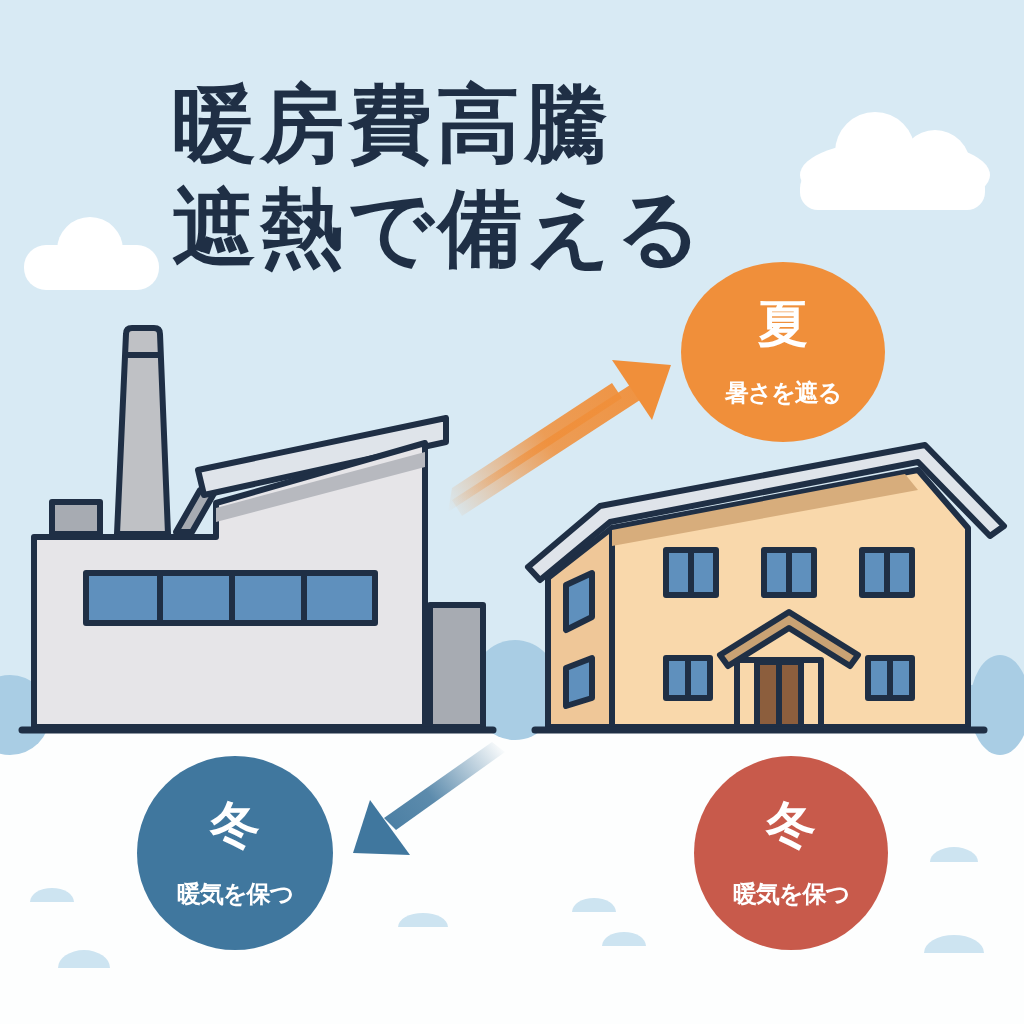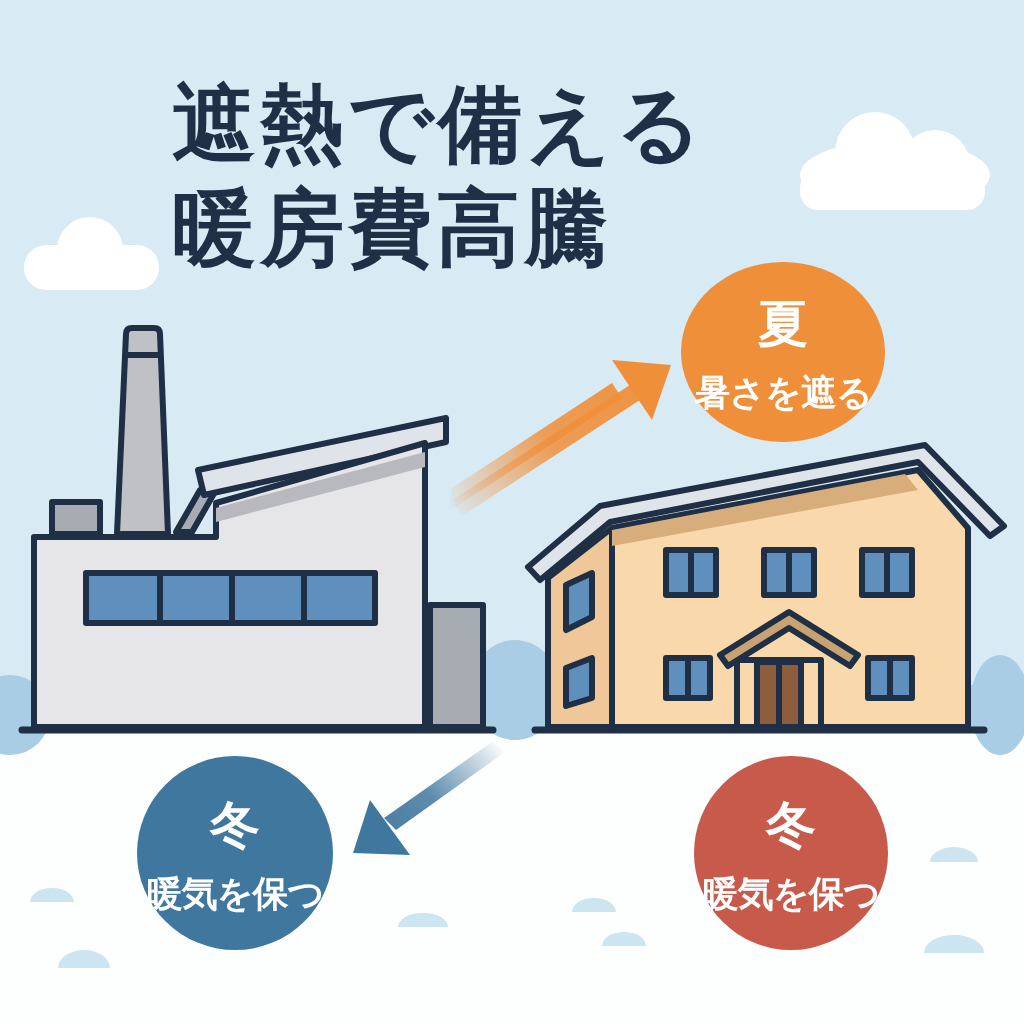--- a/index.html
+++ b/index.html
@@ -5,21 +5,21 @@
   html, body { margin: 0; padding: 0; }
   body { width: 1024px; height: 1024px; overflow: hidden; background: #ffffff; font-family: "DejaVu Sans", sans-serif; }
   .scene { position: relative; width: 1024px; height: 1024px; overflow: hidden; }
   .sky { position: absolute; left: 0; top: 0; width: 1024px; height: 732px; background: #d8eaf4; }
   .ground { position: absolute; left: 0; top: 732px; width: 1024px; height: 292px; background: #fdfefe; }
   svg.art { position: absolute; left: 0; top: 0; }
   .title { position: absolute; left: 172px; top: 72px; margin: 0; color: #1f2f45; font-family: "DejaVu Sans", sans-serif; font-weight: bold; font-size: 84px; line-height: 104px; letter-spacing: 4px; }
   .title span { display: block; }
   .badge { position: absolute; border-radius: 50%; display: flex; flex-direction: column; align-items: center; justify-content: center; color: #ffffff; font-family: "DejaVu Sans", sans-serif; font-weight: bold; text-align: center; }
   .badge .season { font-size: 50px; line-height: 60px; }
-  .badge .caption { font-size: 36px; line-height: 34px; margin-top: 22px; letter-spacing: -1px; }
+  .badge .caption { font-size: 24px; line-height: 34px; margin-top: 22px; letter-spacing: -1px; }
   .badge-summer { left: 681px; top: 262px; width: 204px; height: 180px; border-radius: 50%; background: #f08f3a; }
   .badge-winter-factory { left: 137px; top: 756px; width: 196px; height: 194px; background: #40779e; }
   .badge-winter-house { left: 694px; top: 756px; width: 194px; height: 194px; background: #c85a4b; }
 </style>
 </head>
 <body>
 
 <div class="scene">
   <div class="sky"></div>
   <div class="ground"></div>
@@ -113,22 +113,22 @@
       <line x1="890" y1="658" x2="890" y2="698"></line>
       <rect x="737" y="660" width="84" height="67" fill="#f9d8ab"></rect>
       <polygon points="720,655 789,612 858,655 850,666 789,628 728,666" fill="#c9a274"></polygon>
       <rect x="757" y="662" width="44" height="65" fill="#8c5e3d"></rect>
       <line x1="779" y1="662" x2="779" y2="727"></line>
       <line x1="535" y1="730" x2="984" y2="730" stroke-width="7" stroke-linecap="round"></line>
     </g>
   </svg>
 
   <h1 class="title">
+    <span>暖房費高騰</span>
     <span>遮熱で備える</span>
-    <span>暖房費高騰</span>
   </h1>
 
   <div class="badge badge-summer">
     <span class="season">夏</span>
     <span class="caption">暑さを遮る</span>
   </div>
 
   <div class="badge badge-winter-factory">
     <span class="season">冬</span>
     <span class="caption">暖気を保つ</span>

